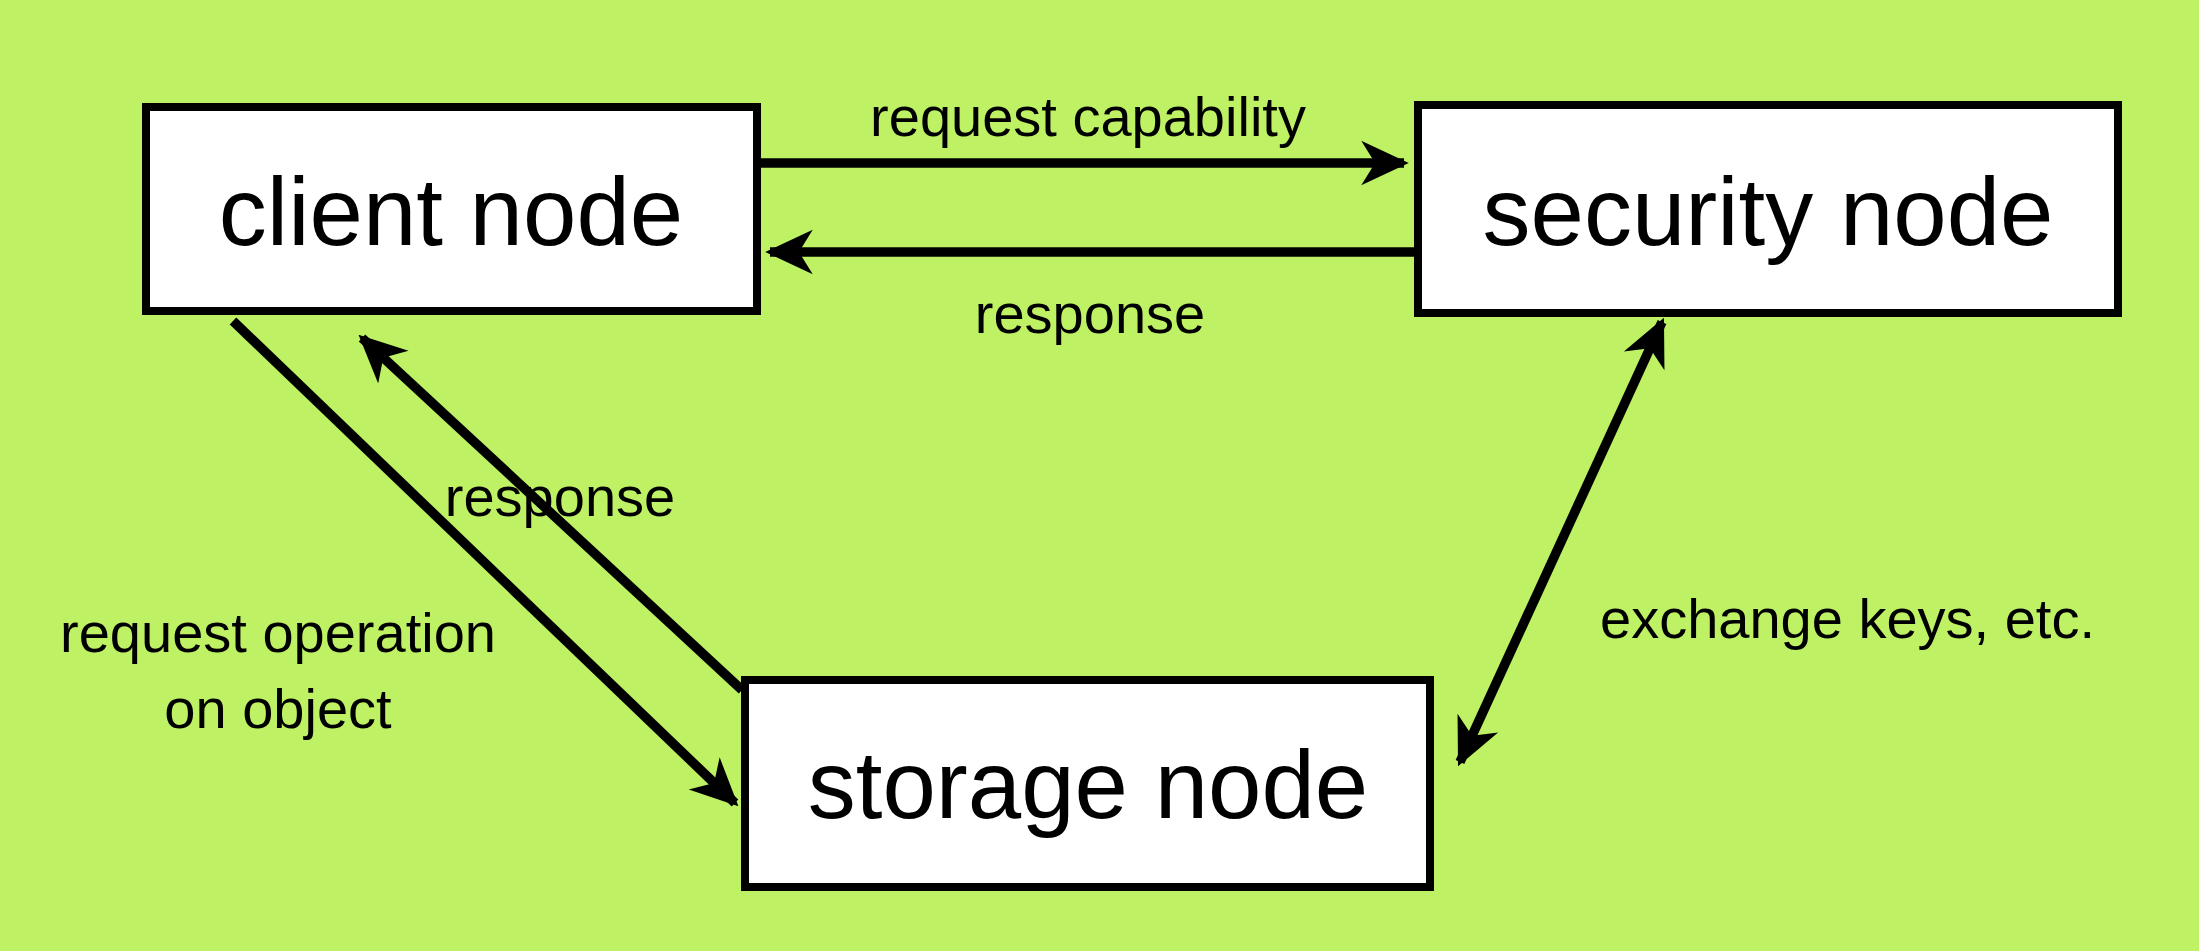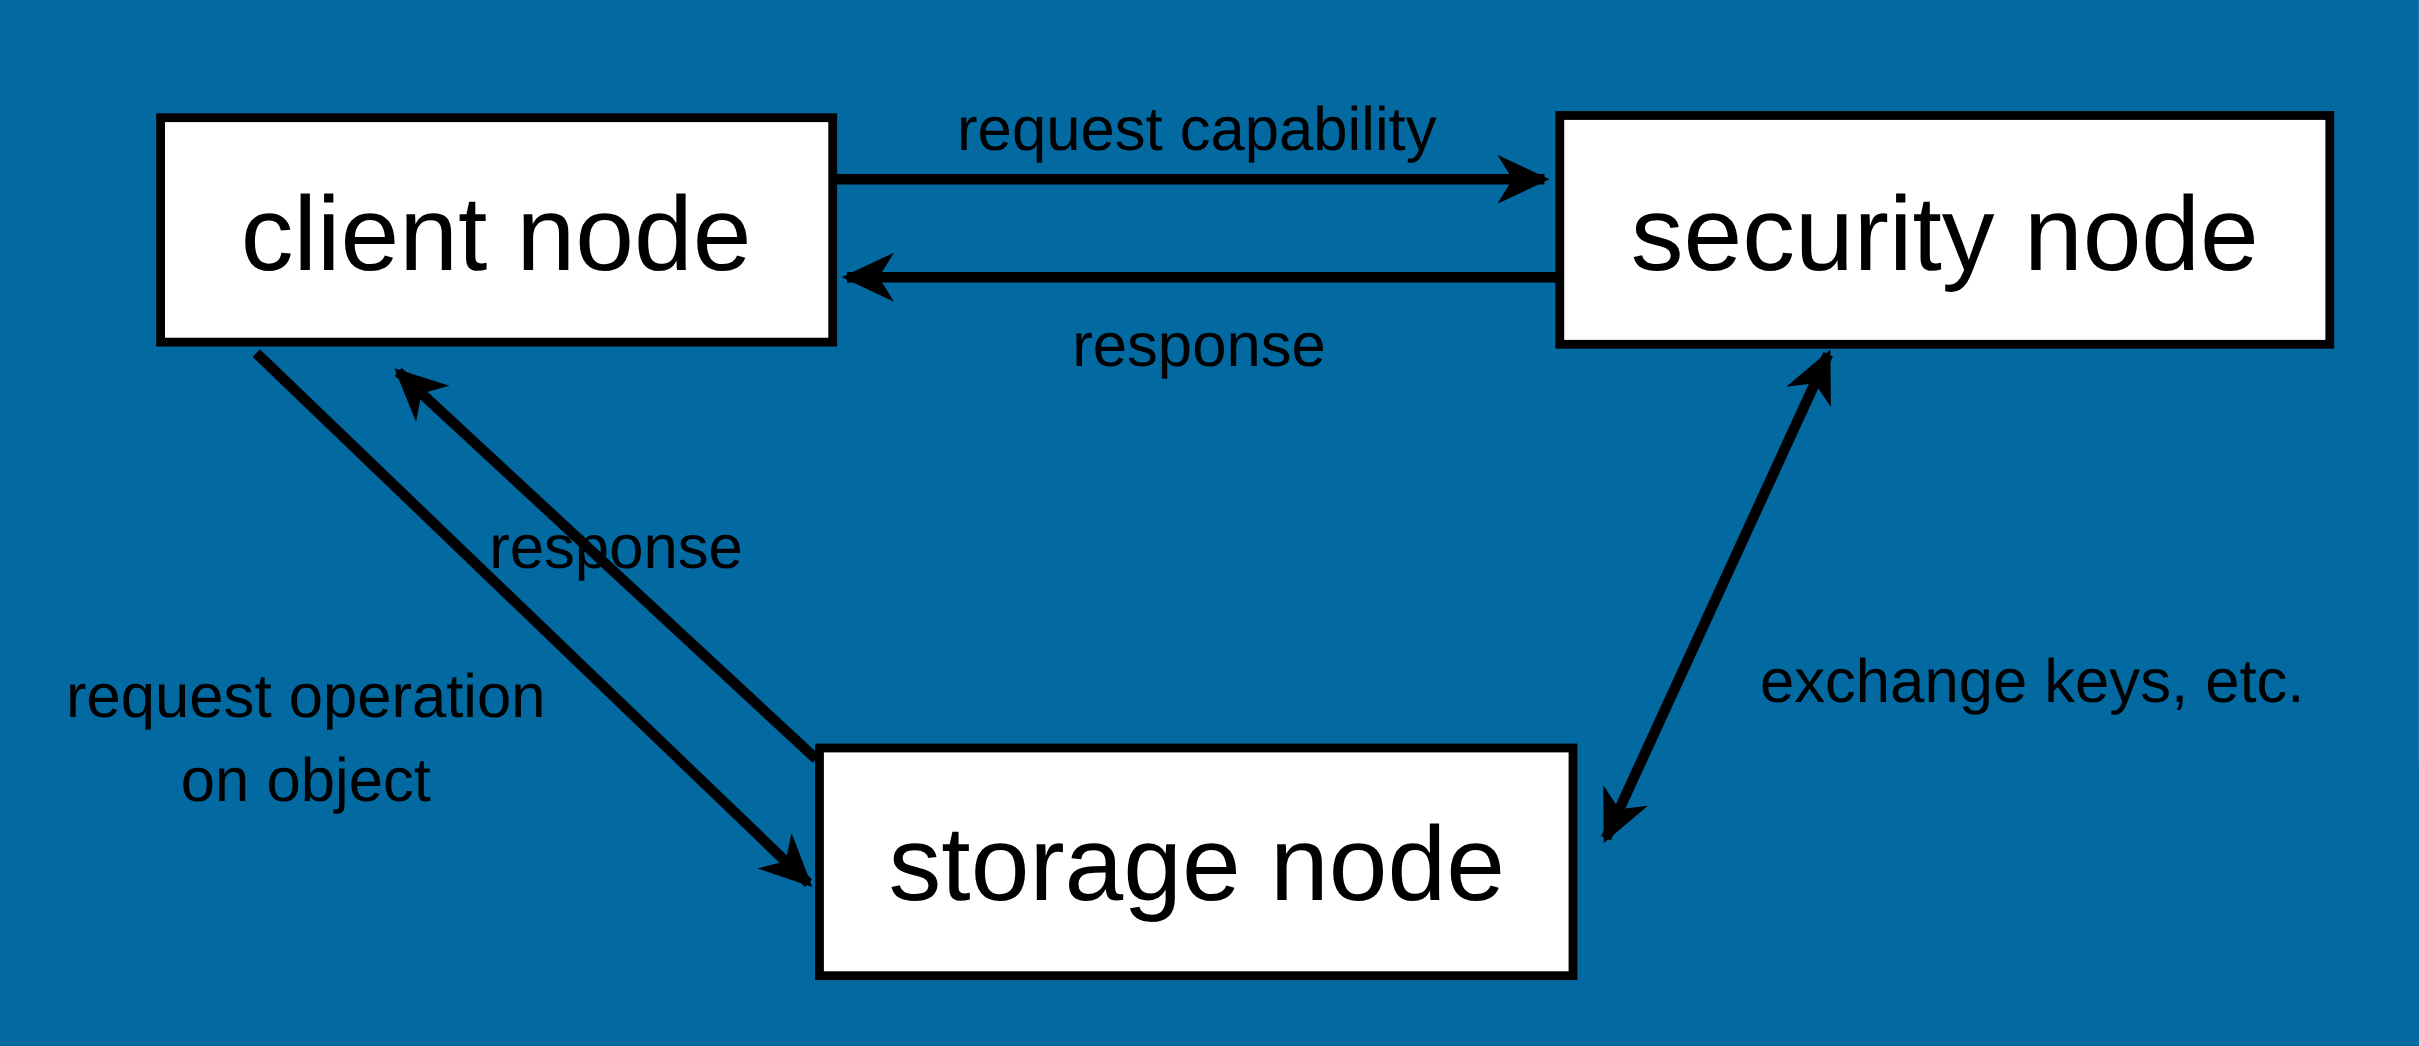--- a/index.html
+++ b/index.html
@@ -4,21 +4,21 @@
 <style>
   html, body {
     margin: 0;
     padding: 0;
     background: #ffffff;
   }
   .diagram-wrap {
     position: relative;
     width: 2199px;
     height: 951px;
-    background: #0369a1;
+    background: #bef264;
     overflow: hidden;
   }
   svg {
     display: block;
     width: 2199px;
     height: 951px;
   }
   .node-box {
     fill: #ffffff;
     stroke: #000000;

